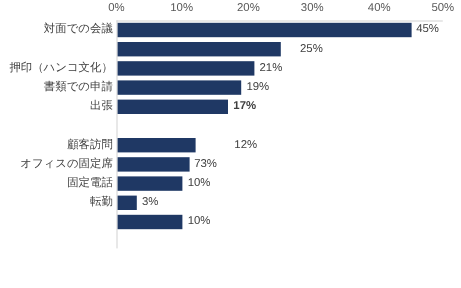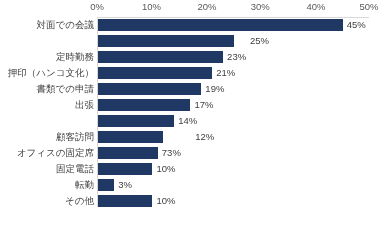--- a/index.html
+++ b/index.html
@@ -129,52 +129,41 @@
           <div class="val-label" style="left: 244.8px;">45%</div>
         </div>
       </div>
       <div class="row">
         <div class="bar-wrap">
           <div class="bar" style="width: 136px; background: rgb(31, 56, 100);"></div>
           <div class="val-label" style="left: 136px; margin-left: 12px;">25%</div>
         </div>
       </div>
       <div class="row">
-        <div class="cat-label">定時勤務</div>
-        <div class="bar-wrap">
-          <div class="bar" style="width: 125.12px; background: rgb(31, 56, 100);"></div>
-          <div class="val-label" style="left: 125.12px;">23%</div>
-        </div>
-      </div>
-      <div class="row">
         <div class="cat-label">押印（ハンコ文化）</div>
         <div class="bar-wrap">
           <div class="bar" style="width: 114.24px; background: rgb(31, 56, 100);"></div>
           <div class="val-label" style="left: 114.24px;">21%</div>
         </div>
       </div>
       <div class="row">
         <div class="cat-label">書類での申請</div>
         <div class="bar-wrap">
           <div class="bar" style="width: 103.36px; background: rgb(31, 56, 100);"></div>
           <div class="val-label" style="left: 103.36px;">19%</div>
         </div>
       </div>
       <div class="row">
         <div class="cat-label">出張</div>
         <div class="bar-wrap">
           <div class="bar" style="width: 92.48px; background: rgb(31, 56, 100);"></div>
-          <div class="val-label" style="left: 92.48px;">17%</div>
+          <div class="val-label" style="left: 92.48px; font-weight: bold;">17%</div>
         </div>
       </div>
       <div class="row">
-        <div class="bar-wrap">
-          <div class="bar" style="width: 76.16px; background: rgb(31, 56, 100);"></div>
-          <div class="val-label" style="left: 76.16px;">14%</div>
-        </div>
       </div>
       <div class="row">
         <div class="cat-label">顧客訪問</div>
         <div class="bar-wrap">
           <div class="bar" style="width: 65.28px; background: rgb(31, 56, 100);"></div>
           <div class="val-label" style="left: 65.28px; margin-left: 28px;">12%</div>
         </div>
       </div>
       <div class="row">
         <div class="cat-label">オフィスの固定席</div>
@@ -191,21 +180,20 @@
         </div>
       </div>
       <div class="row">
         <div class="cat-label">転勤</div>
         <div class="bar-wrap">
           <div class="bar" style="width: 16.32px; background: rgb(31, 56, 100);"></div>
           <div class="val-label" style="left: 16.32px;">3%</div>
         </div>
       </div>
       <div class="row">
-        <div class="cat-label">その他</div>
         <div class="bar-wrap">
           <div class="bar" style="width: 54.4px; background: rgb(31, 56, 100);"></div>
           <div class="val-label" style="left: 54.4px;">10%</div>
         </div>
       </div>
     </div>
 
 </div>
 
 </body></html>

